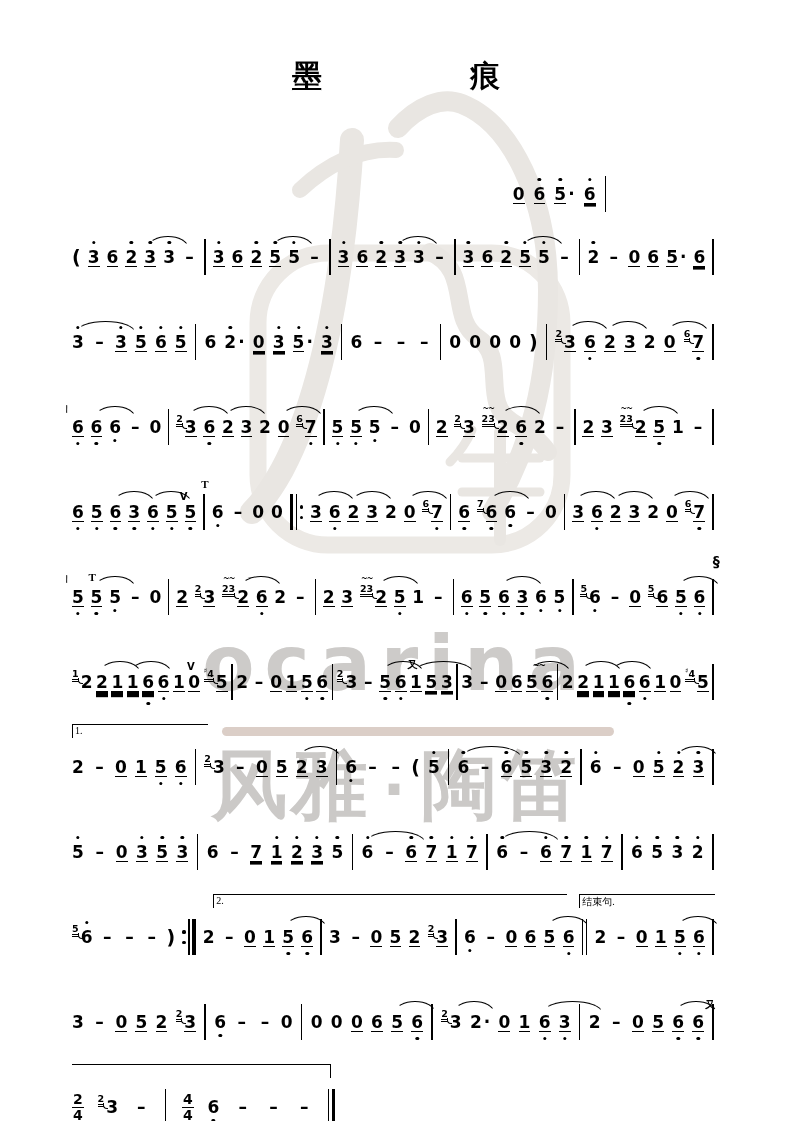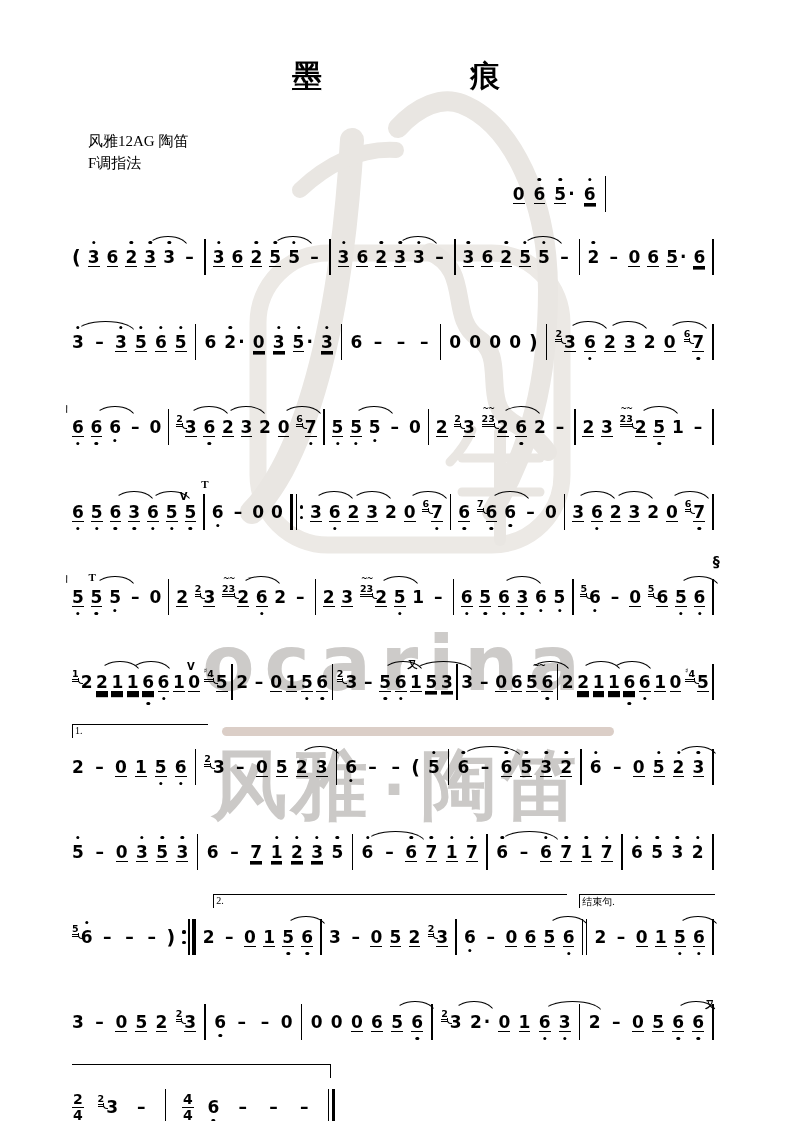--- a/index.html
+++ b/index.html
@@ -79,24 +79,20 @@
     </g>
   </svg>
   <div id="wm-ocarina">ocarina</div>
   <div id="wm-bar"></div>
   <div id="wm-brand">风雅·陶笛</div>
 
   <div id="title">
     <span>墨</span>
     <span>痕</span>
   </div>
-  <div id="hleft">
-    <div>风雅12AG 陶笛</div>
-    <div>F调指法</div>
-  </div>
 
   <div id="score">
       <div class="pickup">
         <span class="note">
           <span class="stack"><span class="d u1">0</span></span>
         </span>
         <span class="note">
           <span class="stack"><span class="d u1">6</span><i class="hd"></i></span>
         </span>
         <span class="note">

